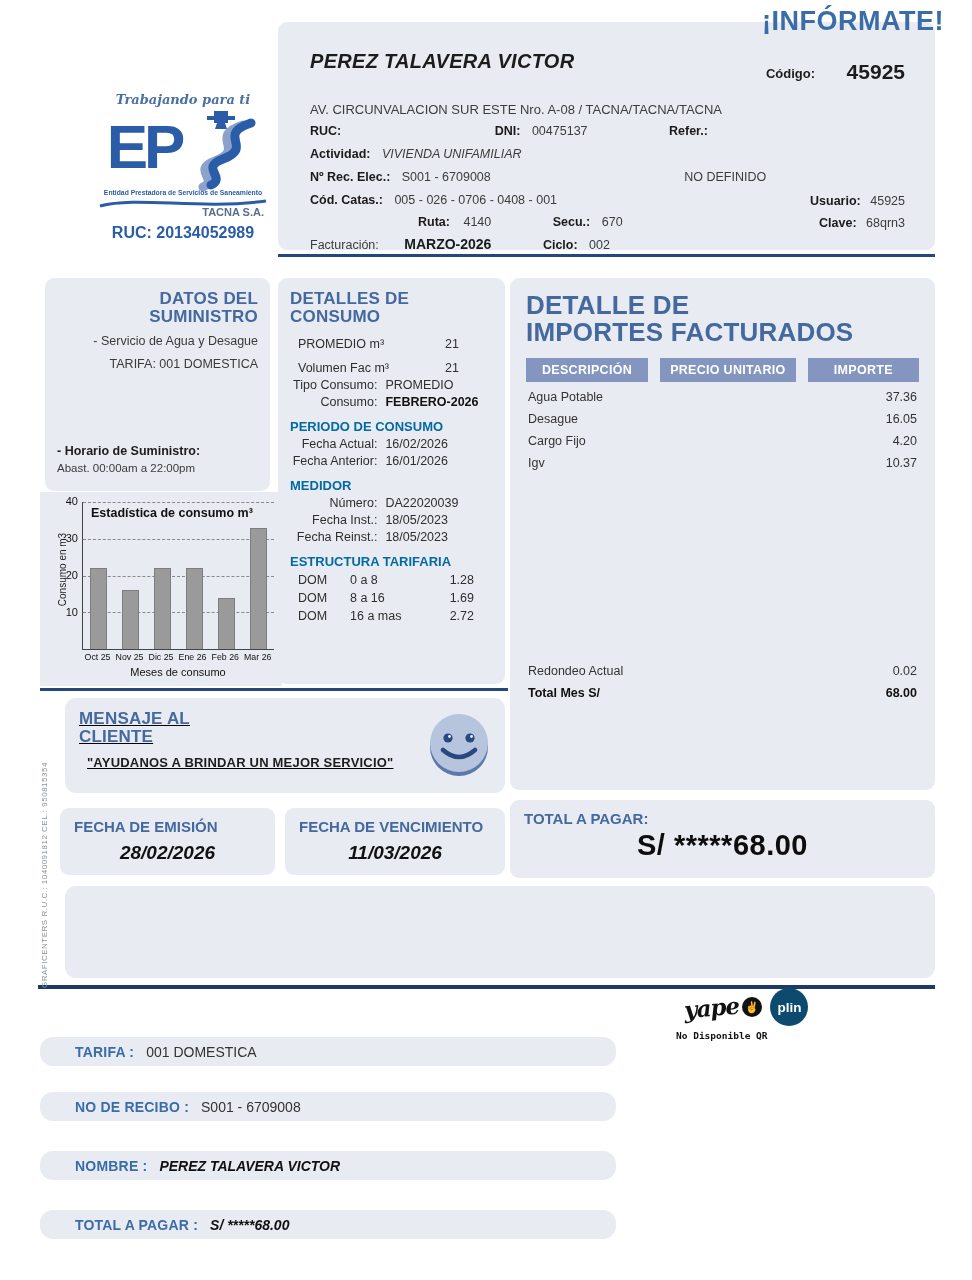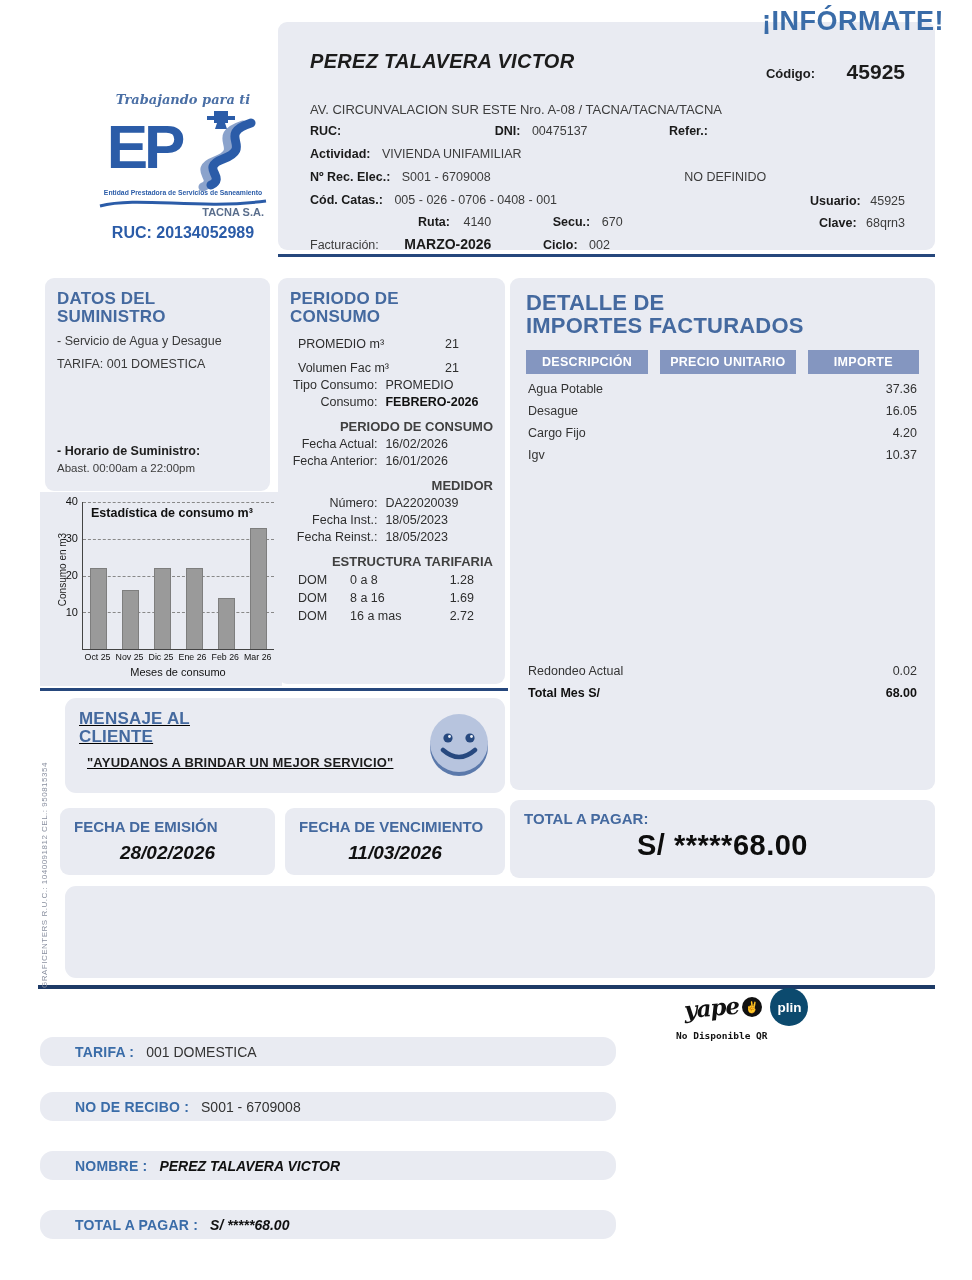--- a/index.html
+++ b/index.html
@@ -25,21 +25,21 @@
   .hcode-value { right:30px; top:38px; font-weight:bold; font-size:21px; color:#1c1c1c; }
   .haddr { left:32px; top:80px; font-size:13px; color:#3c3c3c; }
   .lab { font-weight:bold; color:#1a1a1a; }
   .val { color:#3c3c3c; }
   .header-underline { position:absolute; left:278px; top:254px; width:657px; height:3px; background:#26477c; }
 
   
   .sec-title { font-weight:bold; color:#44699f; line-height:1.04; letter-spacing:.2px; }
 
   
-  .suministro { left:45px; top:278px; width:225px; height:213px; padding:12px 12px; }
+  .suministro { left:45px; top:278px; width:225px; height:213px; padding:12px 12px;text-align:right; }
   .suministro .sec-title { font-size:17px; }
   .sum-line { font-size:12.5px; color:#3a3a3a; margin-top:9px; }
   .sum-horario-label { position:absolute; left:12px; top:166px; font-size:12.5px; font-weight:bold; color:#1d1d1d; }
   .sum-horario-value { position:absolute; left:12px; top:184px; font-size:11.5px; color:#3a3a3a; }
 
   
   .chart-block { left:40px; top:492px; width:242px; height:194px; border-radius:0; }
   .plot { position:absolute; left:42px; top:10px; width:192px; height:148px; border-left:1.5px solid #444; border-bottom:1.5px solid #444; }
   .gridline { position:absolute; left:0; width:100%; border-top:1.5px dashed #888; }
   .chart-title { position:absolute; left:8px; top:4px; font-size:12.5px; font-weight:bold; color:#111; white-space:nowrap; }
@@ -52,29 +52,29 @@
   .under-chart-line { position:absolute; left:40px; top:688px; width:468px; height:3px; background:#26477c; }
 
   
   .consumo { left:278px; top:278px; width:227px; height:406px; padding:12px 12px; font-size:12.5px; color:#2e2e2e; }
   .consumo .sec-title { font-size:17px; margin-bottom:12px; }
   .kv { display:flex; justify-content:space-between; padding:0 6px 0 8px; margin-top:10px; }
   .cons-mid { margin-top:66px; }
   .two-col { display:flex; margin-top:3px; }
   .two-col .l { width:47%; text-align:right; padding-right:8px; }
   .two-col .v { color:#2e2e2e; }
-  .center-h { text-align:right; font-weight:bold; color:#404040; font-size:13px; margin-top:10px; }
+  .center-h { text-align:left; font-weight:bold; color:#0369a1; font-size:13px; margin-top:10px; }
   .tarif-row { display:flex; margin-top:4px; padding-left:8px; }
   .tarif-row .c1 { width:52px; }
   .tarif-row .c2 { width:78px; }
   .tarif-row .c3 { width:46px; text-align:right; }
 
   
   .importes { left:510px; top:278px; width:425px; height:512px; padding:14px 16px; }
-  .importes .sec-title { font-size:22px; }
+  .importes .sec-title { font-size:26px; }
   .chips { display:flex; gap:12px; margin-top:12px; }
   .chip { background:#8496c0; color:#fff; font-weight:bold; font-size:12.5px; text-align:center; padding:5px 0; letter-spacing:.3px; }
   .chip.c1 { width:126px; } .chip.c2 { width:140px; } .chip.c3 { width:115px; }
   .irow { display:flex; justify-content:space-between; font-size:12.5px; color:#333; margin-top:8px; padding:0 2px; }
   .irow:first-of-type { margin-top:14px; }
   .redondeo { position:absolute; left:16px; right:16px; top:378px; }
   .rrow { display:flex; justify-content:space-between; font-size:12.5px; color:#333; margin-top:8px; padding:0 2px; }
   .rrow.total { font-weight:bold; color:#111; }
 
   
@@ -147,21 +147,21 @@
 
     <div class="abs" style="left:32px; top:102px;">
       <span class="lab">RUC:</span>
       <span class="lab" style="margin-left:150px;">DNI:</span>
       <span class="val" style="margin-left:8px;">00475137</span>
       <span class="lab" style="margin-left:78px;">Refer.:</span>
     </div>
 
     <div class="abs" style="left:32px; top:125px;">
       <span class="lab">Actividad:</span>
-      <span class="val" style="margin-left:8px;">VIVIENDA UNIFAMILIAR</span>
+      <span class="val" style="margin-left:8px;font-style:italic;">VIVIENDA UNIFAMILIAR</span>
     </div>
 
     <div class="abs" style="left:32px; top:148px; width:560px;">
       <span class="lab">Nº Rec. Elec.:</span>
       <span class="val" style="margin-left:8px;">S001 - 6709008</span>
       <span class="val" style="margin-left:190px;">NO DEFINIDO</span>
     </div>
 
     <div class="abs" style="left:32px; top:171px;">
       <span class="lab">Cód. Catas.:</span>
@@ -232,21 +232,21 @@
       <span>Ene 26</span>
       <span>Feb 26</span>
       <span>Mar 26</span>
     </div>
     <div class="xlabel">Meses de consumo</div>
   </div>
   <div class="under-chart-line"></div>
 
   <div class="panel consumo">
     <div class="sec-title">
-      <div>PERIODO DE</div>
+      <div>DETALLES DE</div>
       <div>CONSUMO</div>
     </div>
     <div class="kv">
       <span>PROMEDIO m³</span>
       <span style="padding-right:28px;">21</span>
     </div>
     <div class="kv">
       <span>Volumen Fac m³</span>
       <span style="padding-right:28px;">21</span>
     </div>

